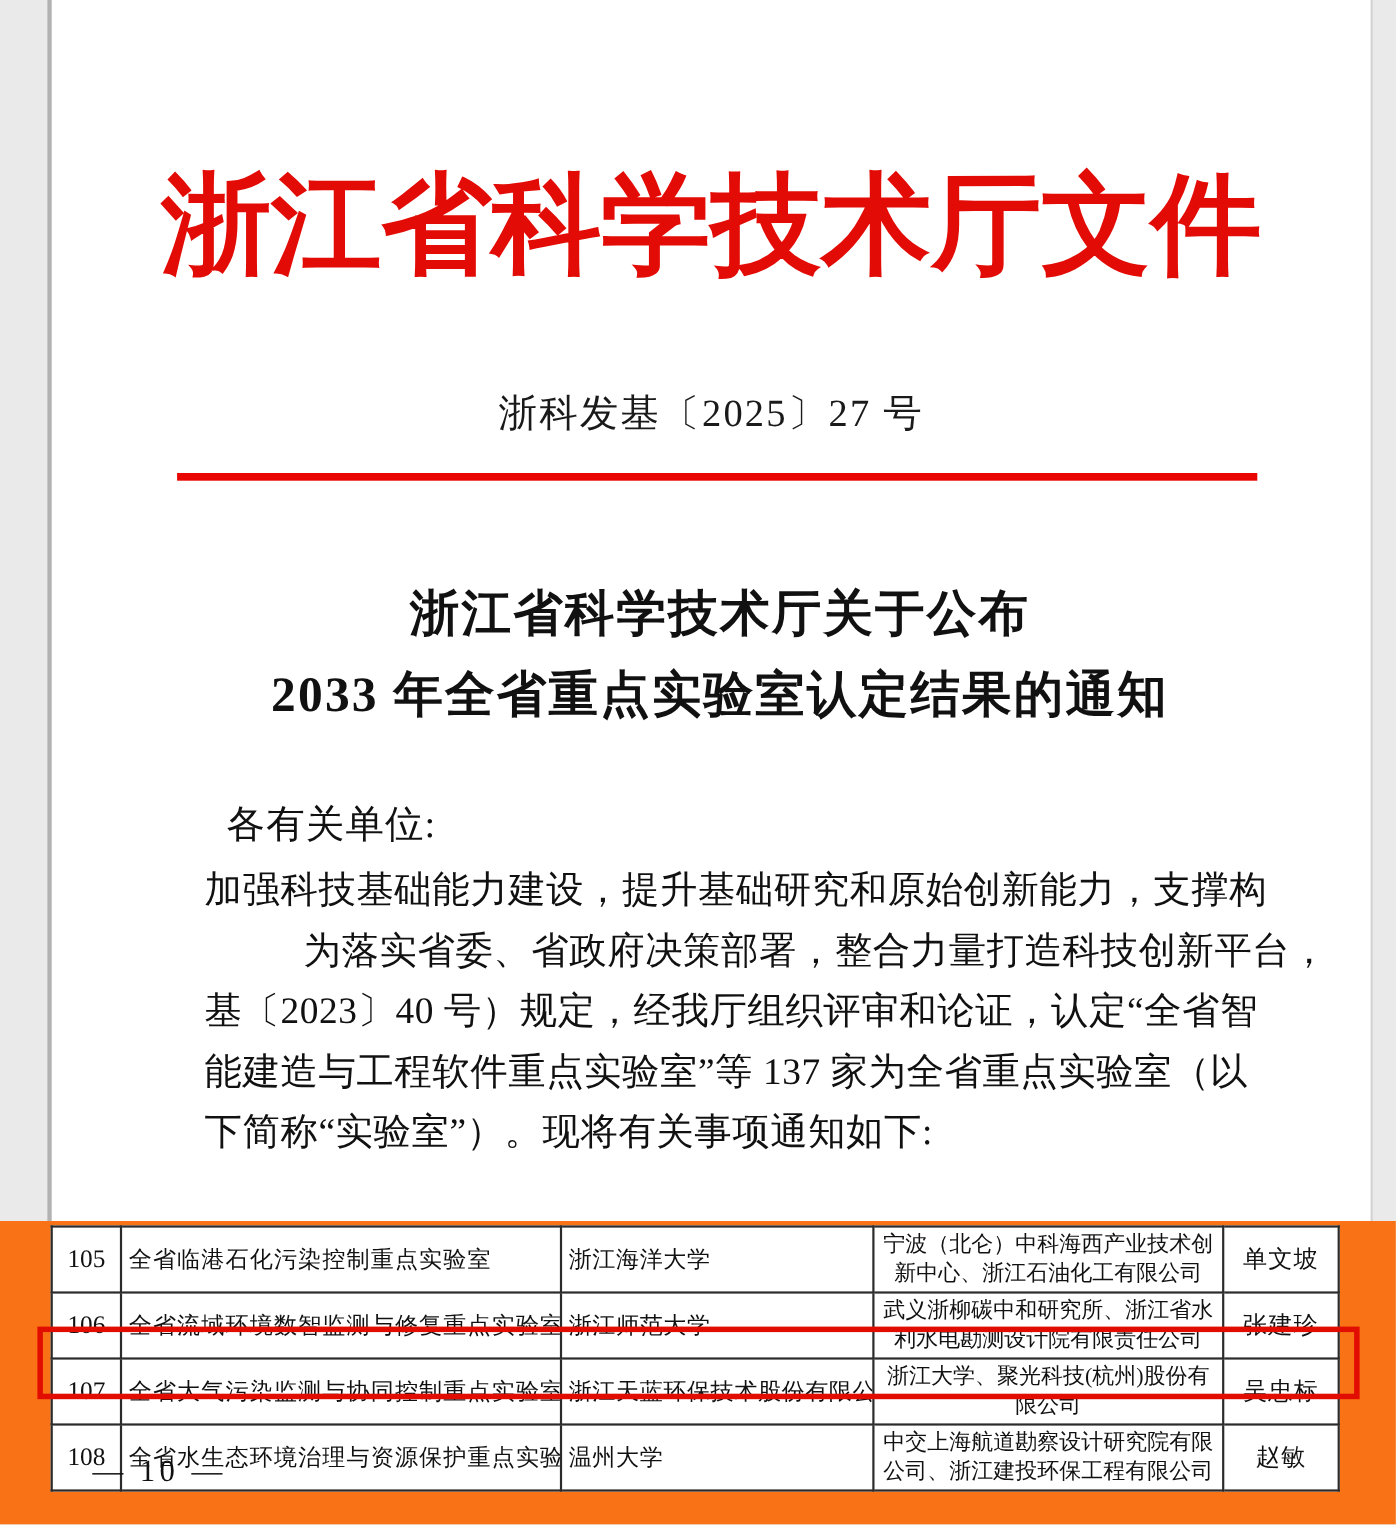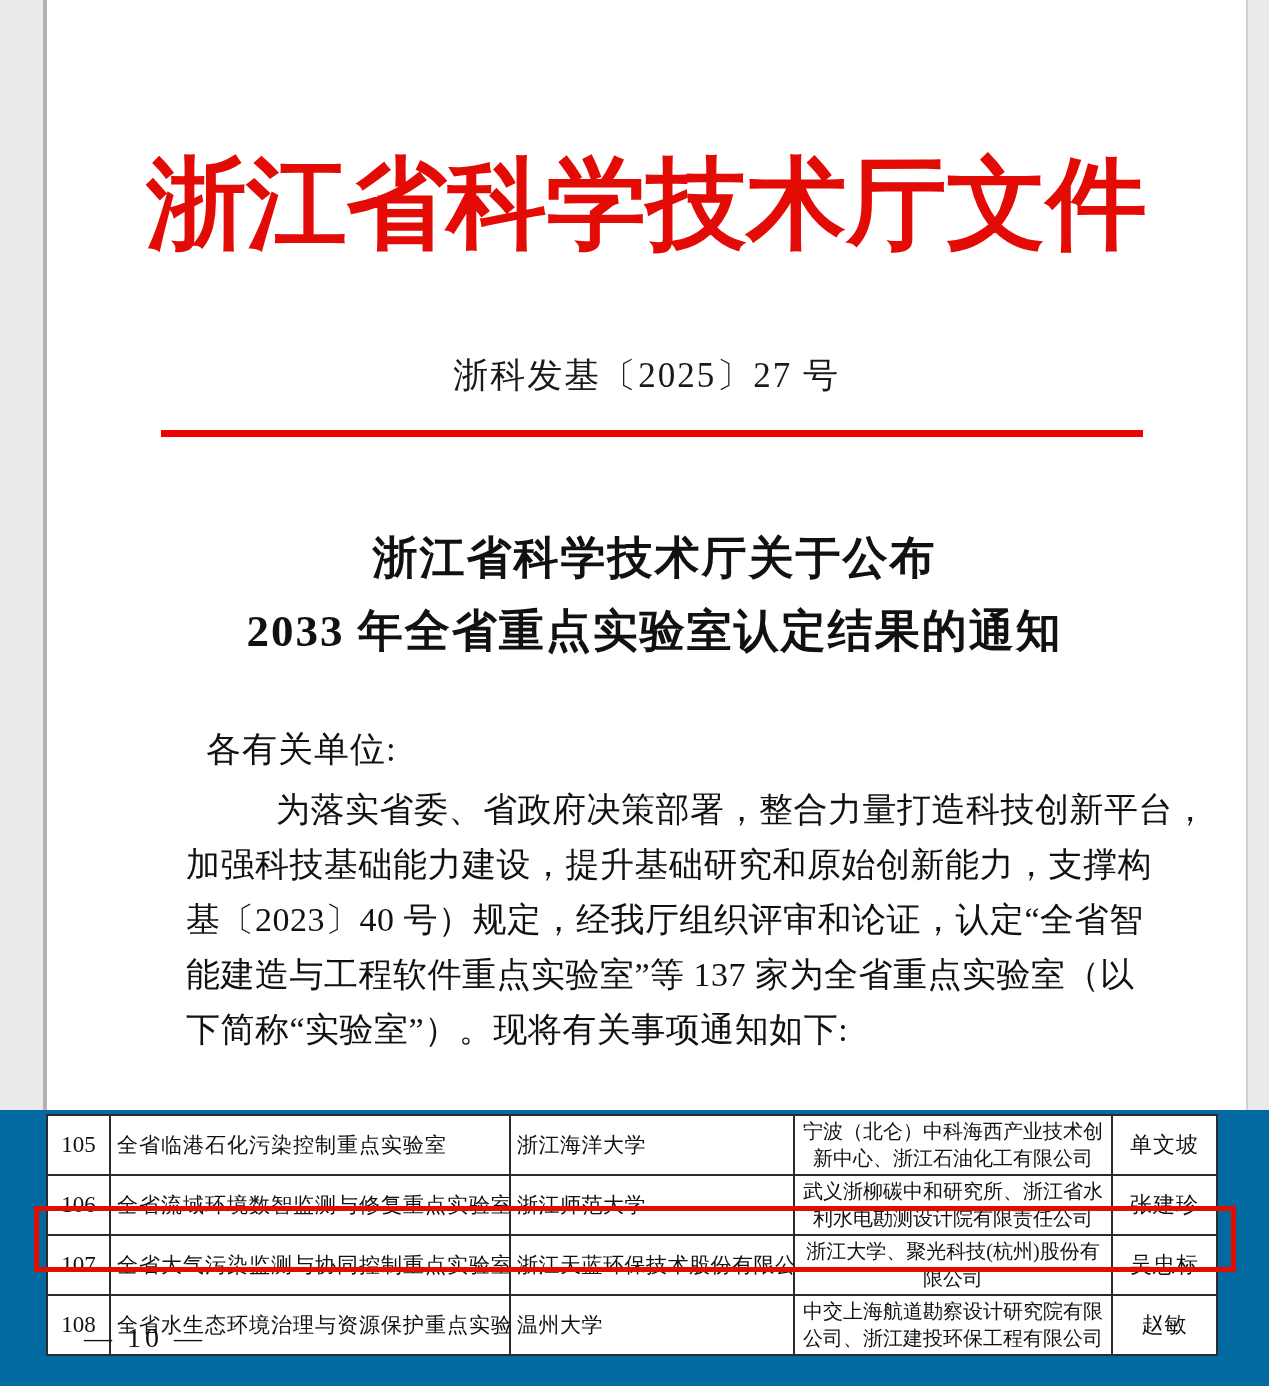--- a/index.html
+++ b/index.html
@@ -80,21 +80,21 @@
     height: 55px;
     line-height: 55px;
     white-space: nowrap;
   }
   .body-line.indent { text-indent: 90px; }
   
   .table-band {
     position: absolute;
     left: 0; top: 1110px;
     width: 1269px; height: 276px;
-    background: #0369a1;
+    background: #f97316;
   }
   table.result-table {
     position: absolute;
     left: 46px; top: 4px;
     border-collapse: collapse;
     table-layout: fixed;
     width: 1170px;
     background: #fff;
   }
   table.result-table td {
@@ -149,22 +149,22 @@
     <div class="red-rule"></div>
 
     <div class="notice-title">
       <div>浙江省科学技术厅关于公布</div>
       <div>2033 年全省重点实验室认定结果的通知</div>
     </div>
 
     <div class="salutation">各有关单位:</div>
 
     <div class="body-lines">
+      <div class="body-line">加强科技基础能力建设，提升基础研究和原始创新能力，支撑构</div>
       <div class="body-line indent">为落实省委、省政府决策部署，整合力量打造科技创新平台，</div>
-      <div class="body-line">加强科技基础能力建设，提升基础研究和原始创新能力，支撑构</div>
       <div class="body-line">基〔2023〕40 号）规定，经我厅组织评审和论证，认定“全省智</div>
       <div class="body-line">能建造与工程软件重点实验室”等 137 家为全省重点实验室（以</div>
       <div class="body-line">下简称“实验室”）。现将有关事项通知如下:</div>
     </div>
 
   </div>
 
   <div class="table-band">
 
     <table class="result-table">

